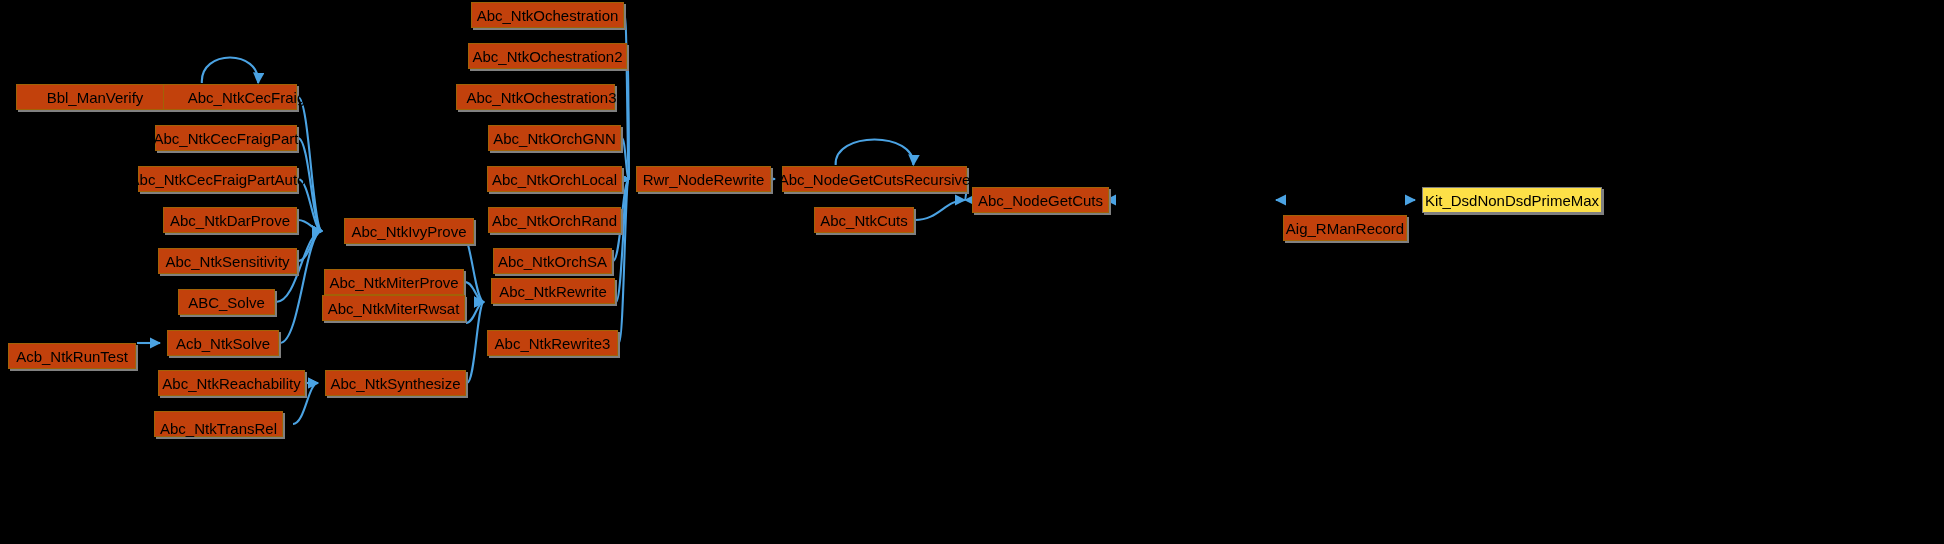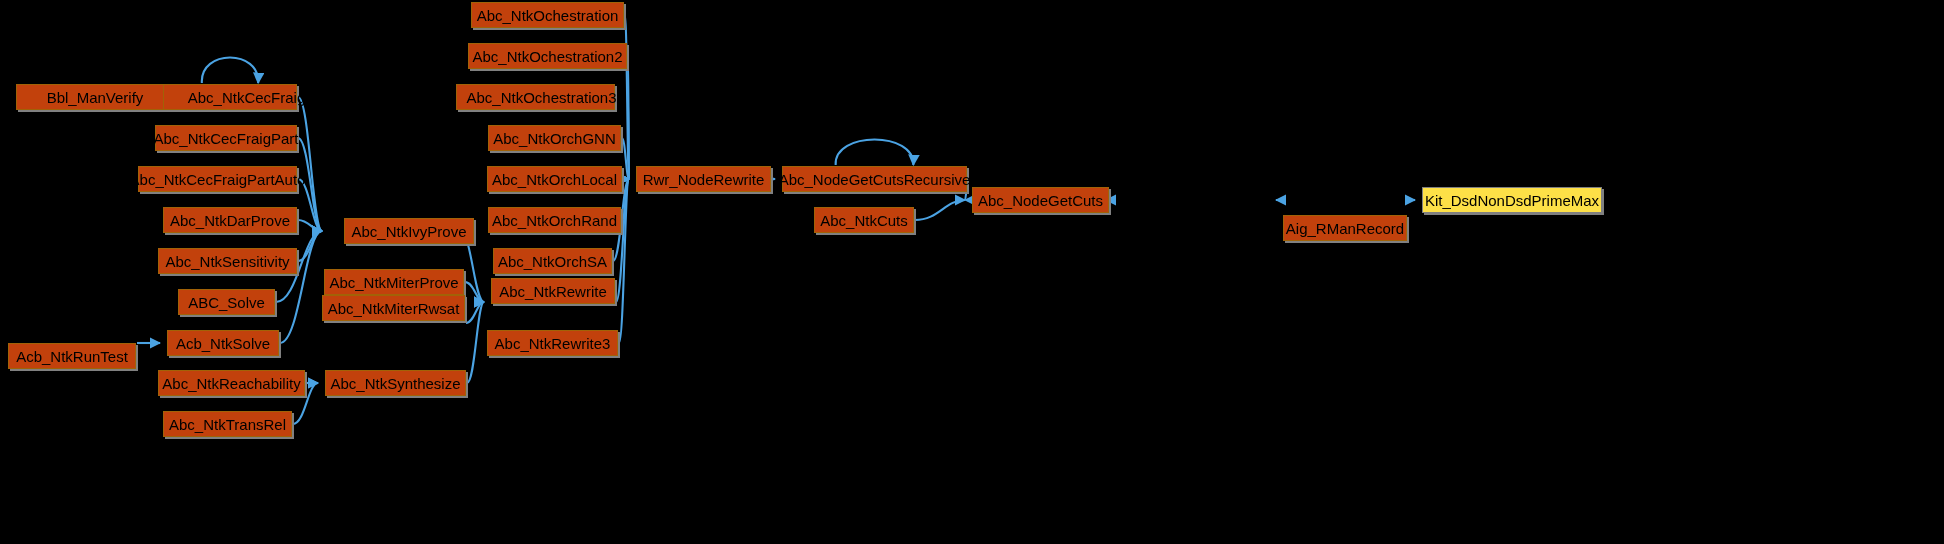--- a/index.html
+++ b/index.html
@@ -137,21 +137,21 @@
       </div>
       <div class="node" style="left: 167px; top: 330px; width: 112px; height: 26px;">
         <span class="node-label">Acb_NtkSolve</span>
       </div>
       <div class="node" style="left: 158px; top: 370px; width: 147px; height: 26px;">
         <span class="node-label">Abc_NtkReachability</span>
       </div>
       <div class="node" style="left: 325px; top: 370px; width: 141px; height: 26px;">
         <span class="node-label">Abc_NtkSynthesize</span>
       </div>
-      <div class="node" style="left: 163px; top: 411px; width: 129px; height: 26px;">
+      <div class="node" style="left: 154px; top: 411px; width: 129px; height: 26px; align-items: flex-end;">
         <span class="node-label">Abc_NtkTransRel</span>
       </div>
       <div class="node" style="left: 471px; top: 2px; width: 153px; height: 26px;">
         <span class="node-label">Abc_NtkOchestration</span>
       </div>
       <div class="node" style="left: 468px; top: 43px; width: 159px; height: 26px;">
         <span class="node-label">Abc_NtkOchestration2</span>
       </div>
       <div class="node" style="left: 456px; top: 84px; width: 159px; height: 26px; padding-left: 12px;">
         <span class="node-label">Abc_NtkOchestration3</span>

